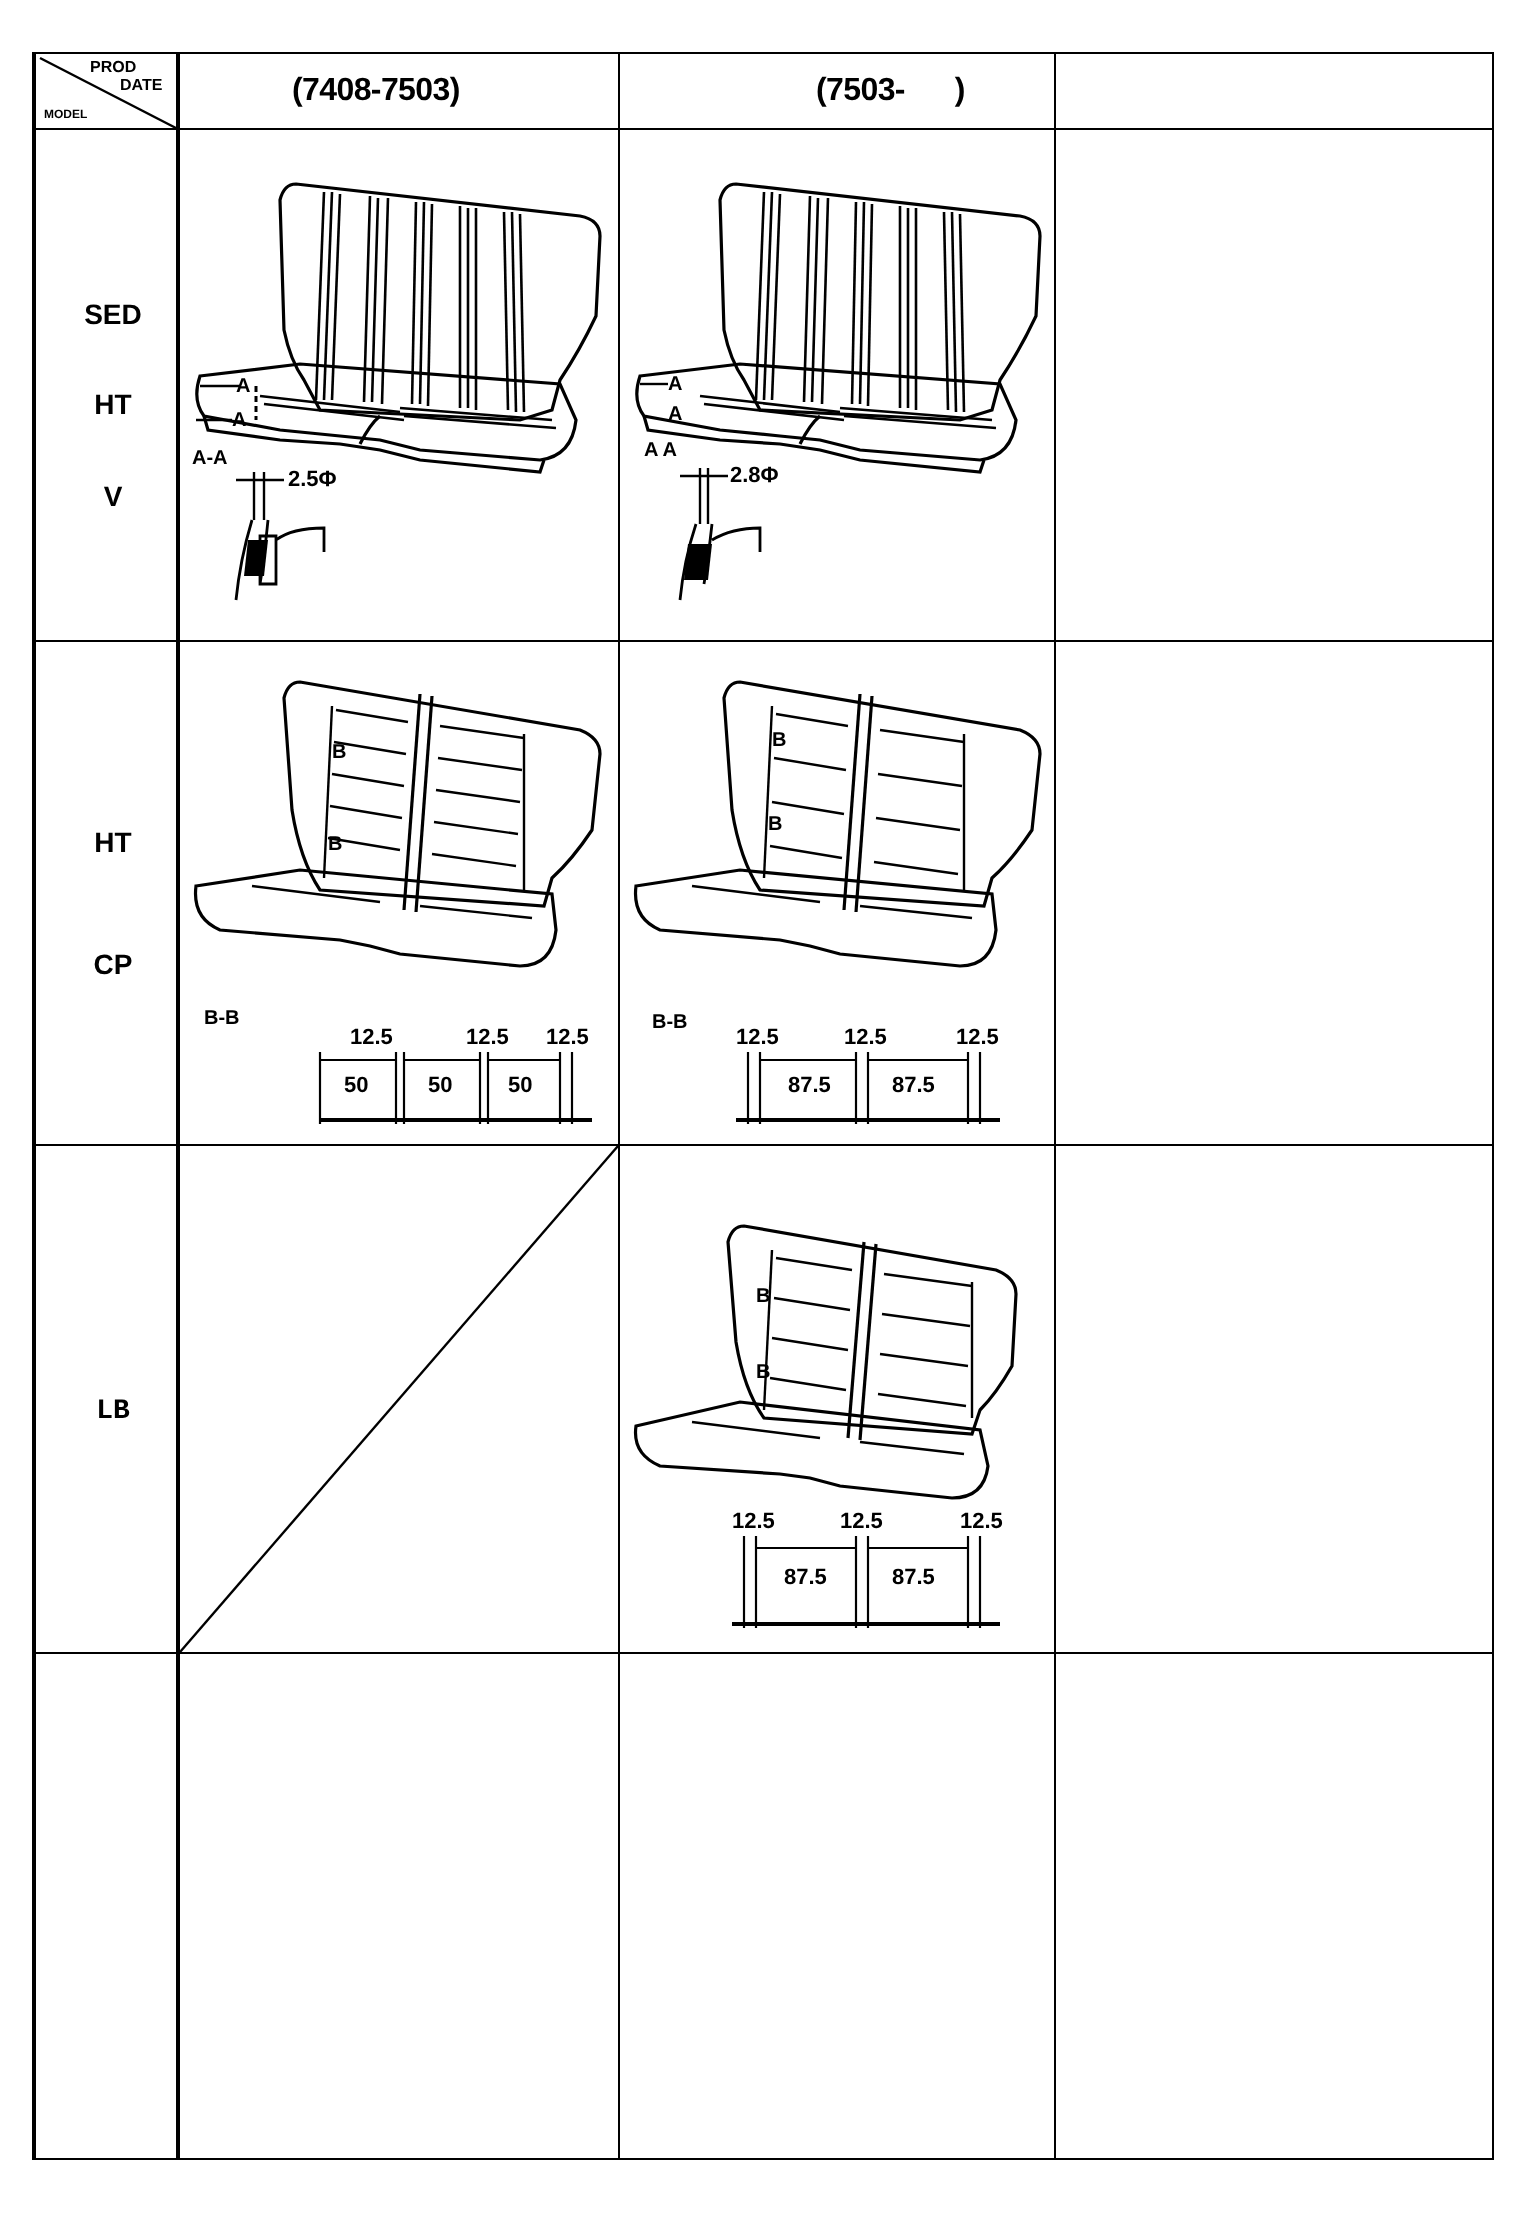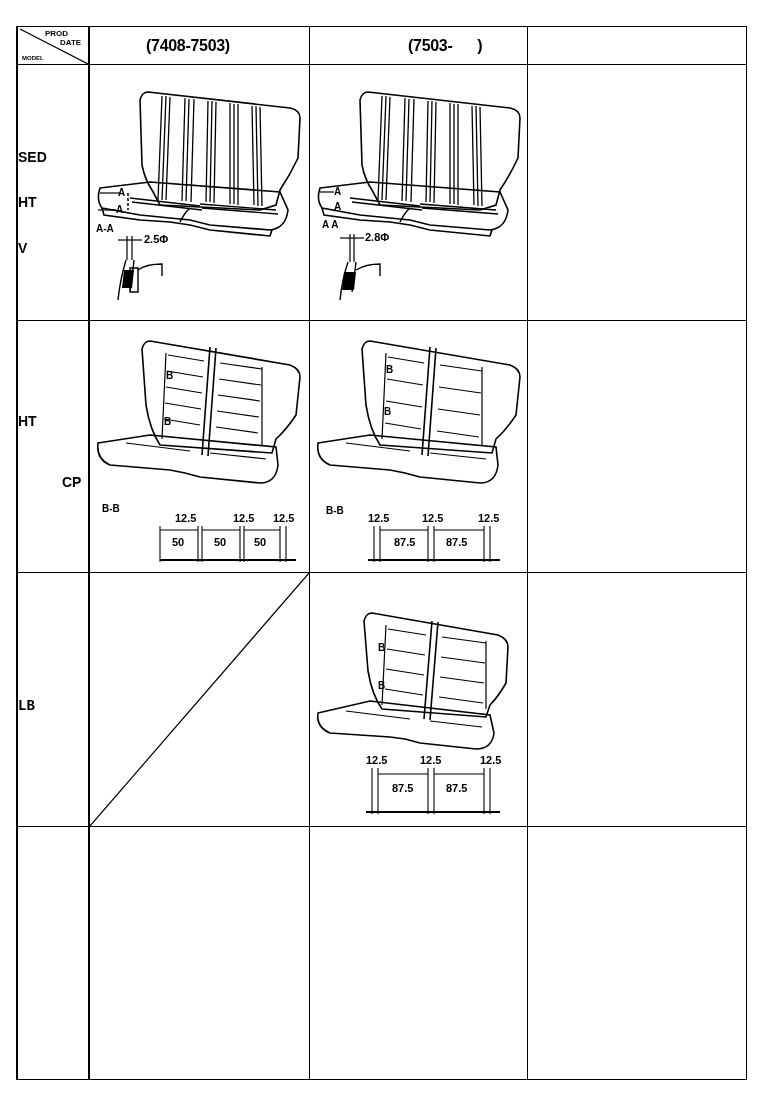--- a/index.html
+++ b/index.html
@@ -1,20 +1,20 @@
 <!DOCTYPE html>
 <html><head>
 <meta charset="utf-8">
 <style>
   html, body { margin: 0; padding: 0; background: #ffffff; }
   body { width: 760px; height: 1112px; position: relative; overflow: hidden;
          font-family: "Liberation Sans", sans-serif; color: #000; }
   .grid-line { position: absolute; background: #000; }
   .hdr-text { position: absolute; font-weight: bold; font-size: 16px; letter-spacing: -0.3px; }
-  .model-label { position: absolute; font-weight: bold; font-size: 14px; width: 77px; text-align: left; }
+  .model-label { position: absolute; font-weight: bold; font-size: 14px; width: 77px; text-align: center; }
   .corner-small { position: absolute; font-weight: bold; font-size: 8px; line-height: 8px; }
   svg.illus { position: absolute; }
   .dim { font-family: "Liberation Sans", sans-serif; font-weight: bold; font-size: 11px; }
   .sec { font-family: "Liberation Sans", sans-serif; font-weight: bold; font-size: 10px; }
 </style>
 </head>
 <body>
 
 <div class="grid-line" style="left:16px; top:26px; width:2px; height:1054px;"></div>
 <div class="grid-line" style="left:746px; top:26px; width:1px; height:1054px;"></div>
@@ -41,21 +41,21 @@
 
 <div class="hdr-text" style="left:146px; top:37px;">(7408-7503)</div>
 <div class="hdr-text" style="left:372px; top:37px; white-space:pre;margin-left:36px;">(7503-      )</div>
 <div class="hdr-text" style="left:600px; top:37px;"></div>
 
 <div class="model-label" style="left:18px; top:149px;">SED</div>
 <div class="model-label" style="left:18px; top:194px;">HT</div>
 <div class="model-label" style="left:18px; top:240px;">V</div>
 
 <div class="model-label" style="left:18px; top:413px;">HT</div>
-<div class="model-label" style="left:18px; top:474px;padding-left:44px;">CP</div>
+<div class="model-label" style="left:18px; top:474px;">CP</div>
 
 <div class="model-label" style="left:18px; top:698px;font-family:Liberation Mono, monospace;">LB</div>
 
 <svg class="illus" style="left:90px; top:80px;" width="218" height="230" viewBox="0 0 218 230">
   <g fill="none" stroke="#000" stroke-width="1.6">
     <path d="M58 12 L200 28 Q210 30 210 38 L208 78 Q200 95 190 110 L186 125 L170 130 L70 125 L62 110 Q55 100 52 85 L50 20 Q52 12 58 12 Z"></path>
     <path d="M10 108 L60 102 L190 112 L198 130 Q196 148 180 150 L120 145 L100 140 L80 138 L50 135 L12 128 Q6 120 10 108 Z"></path>
     <path d="M12 128 L14 135 L50 140 L80 142 L100 145 L120 150 L180 156 L182 150"></path>
     <path d="M90 142 Q95 132 100 128"></path>
   </g>

